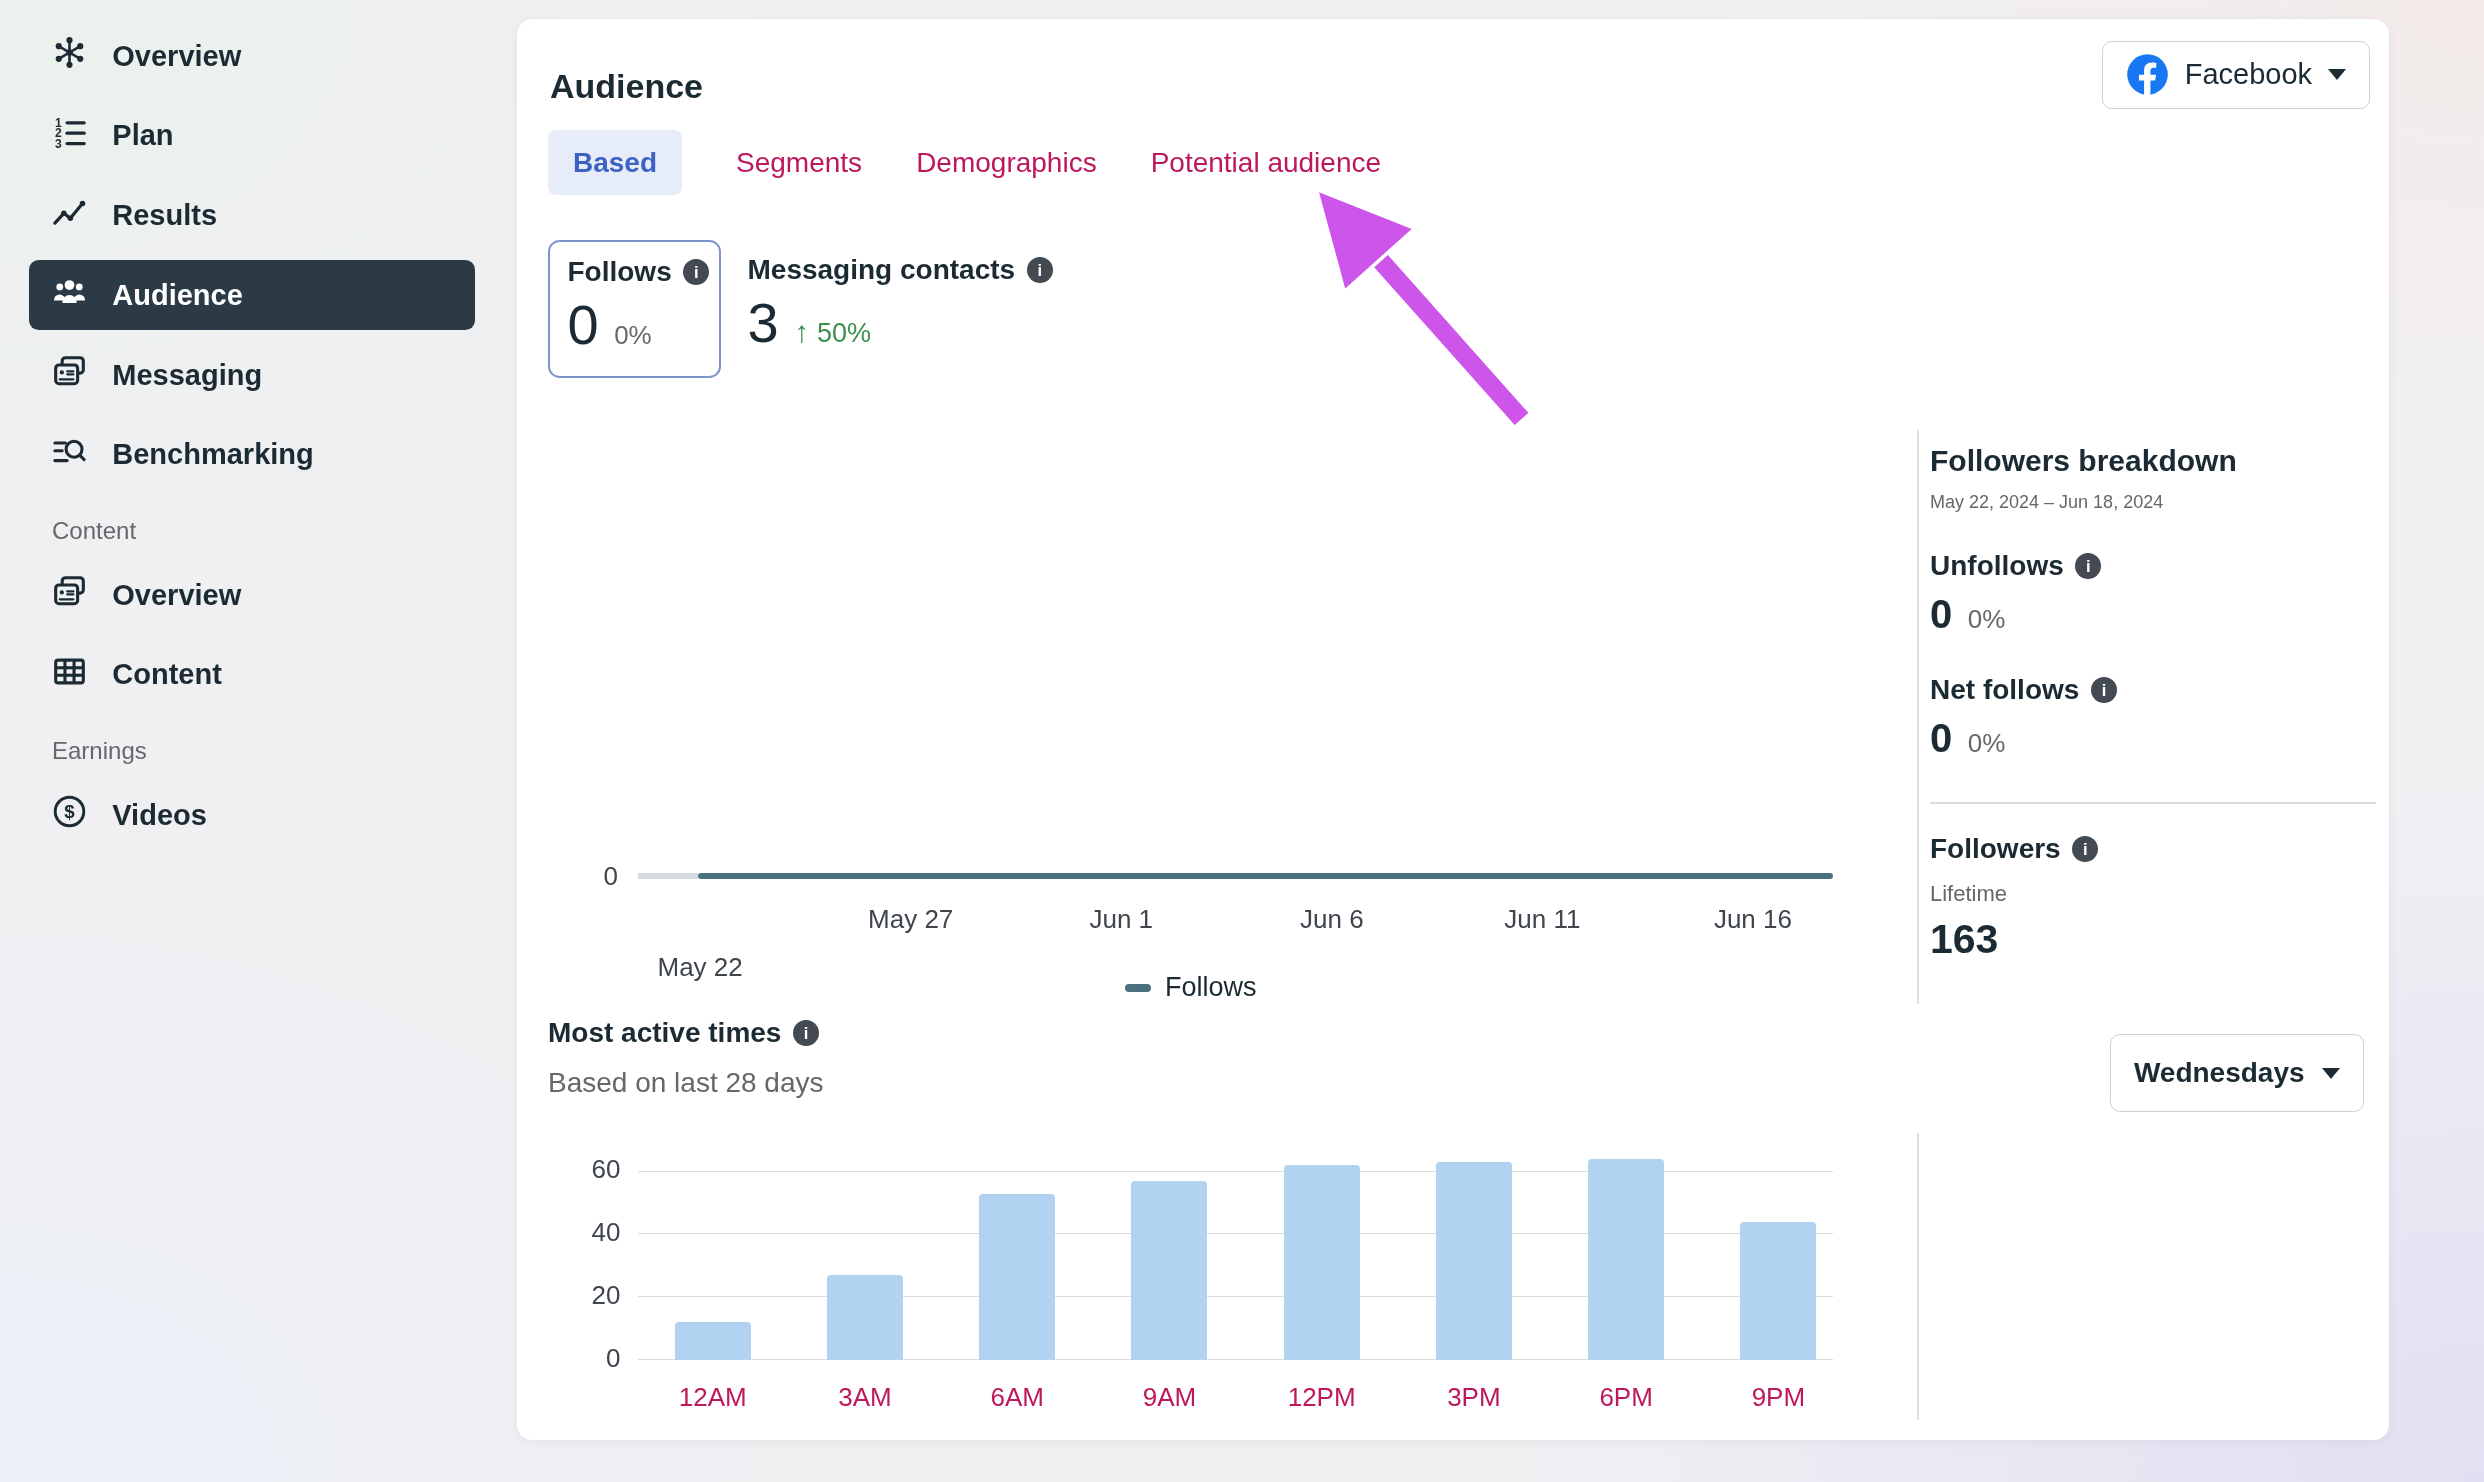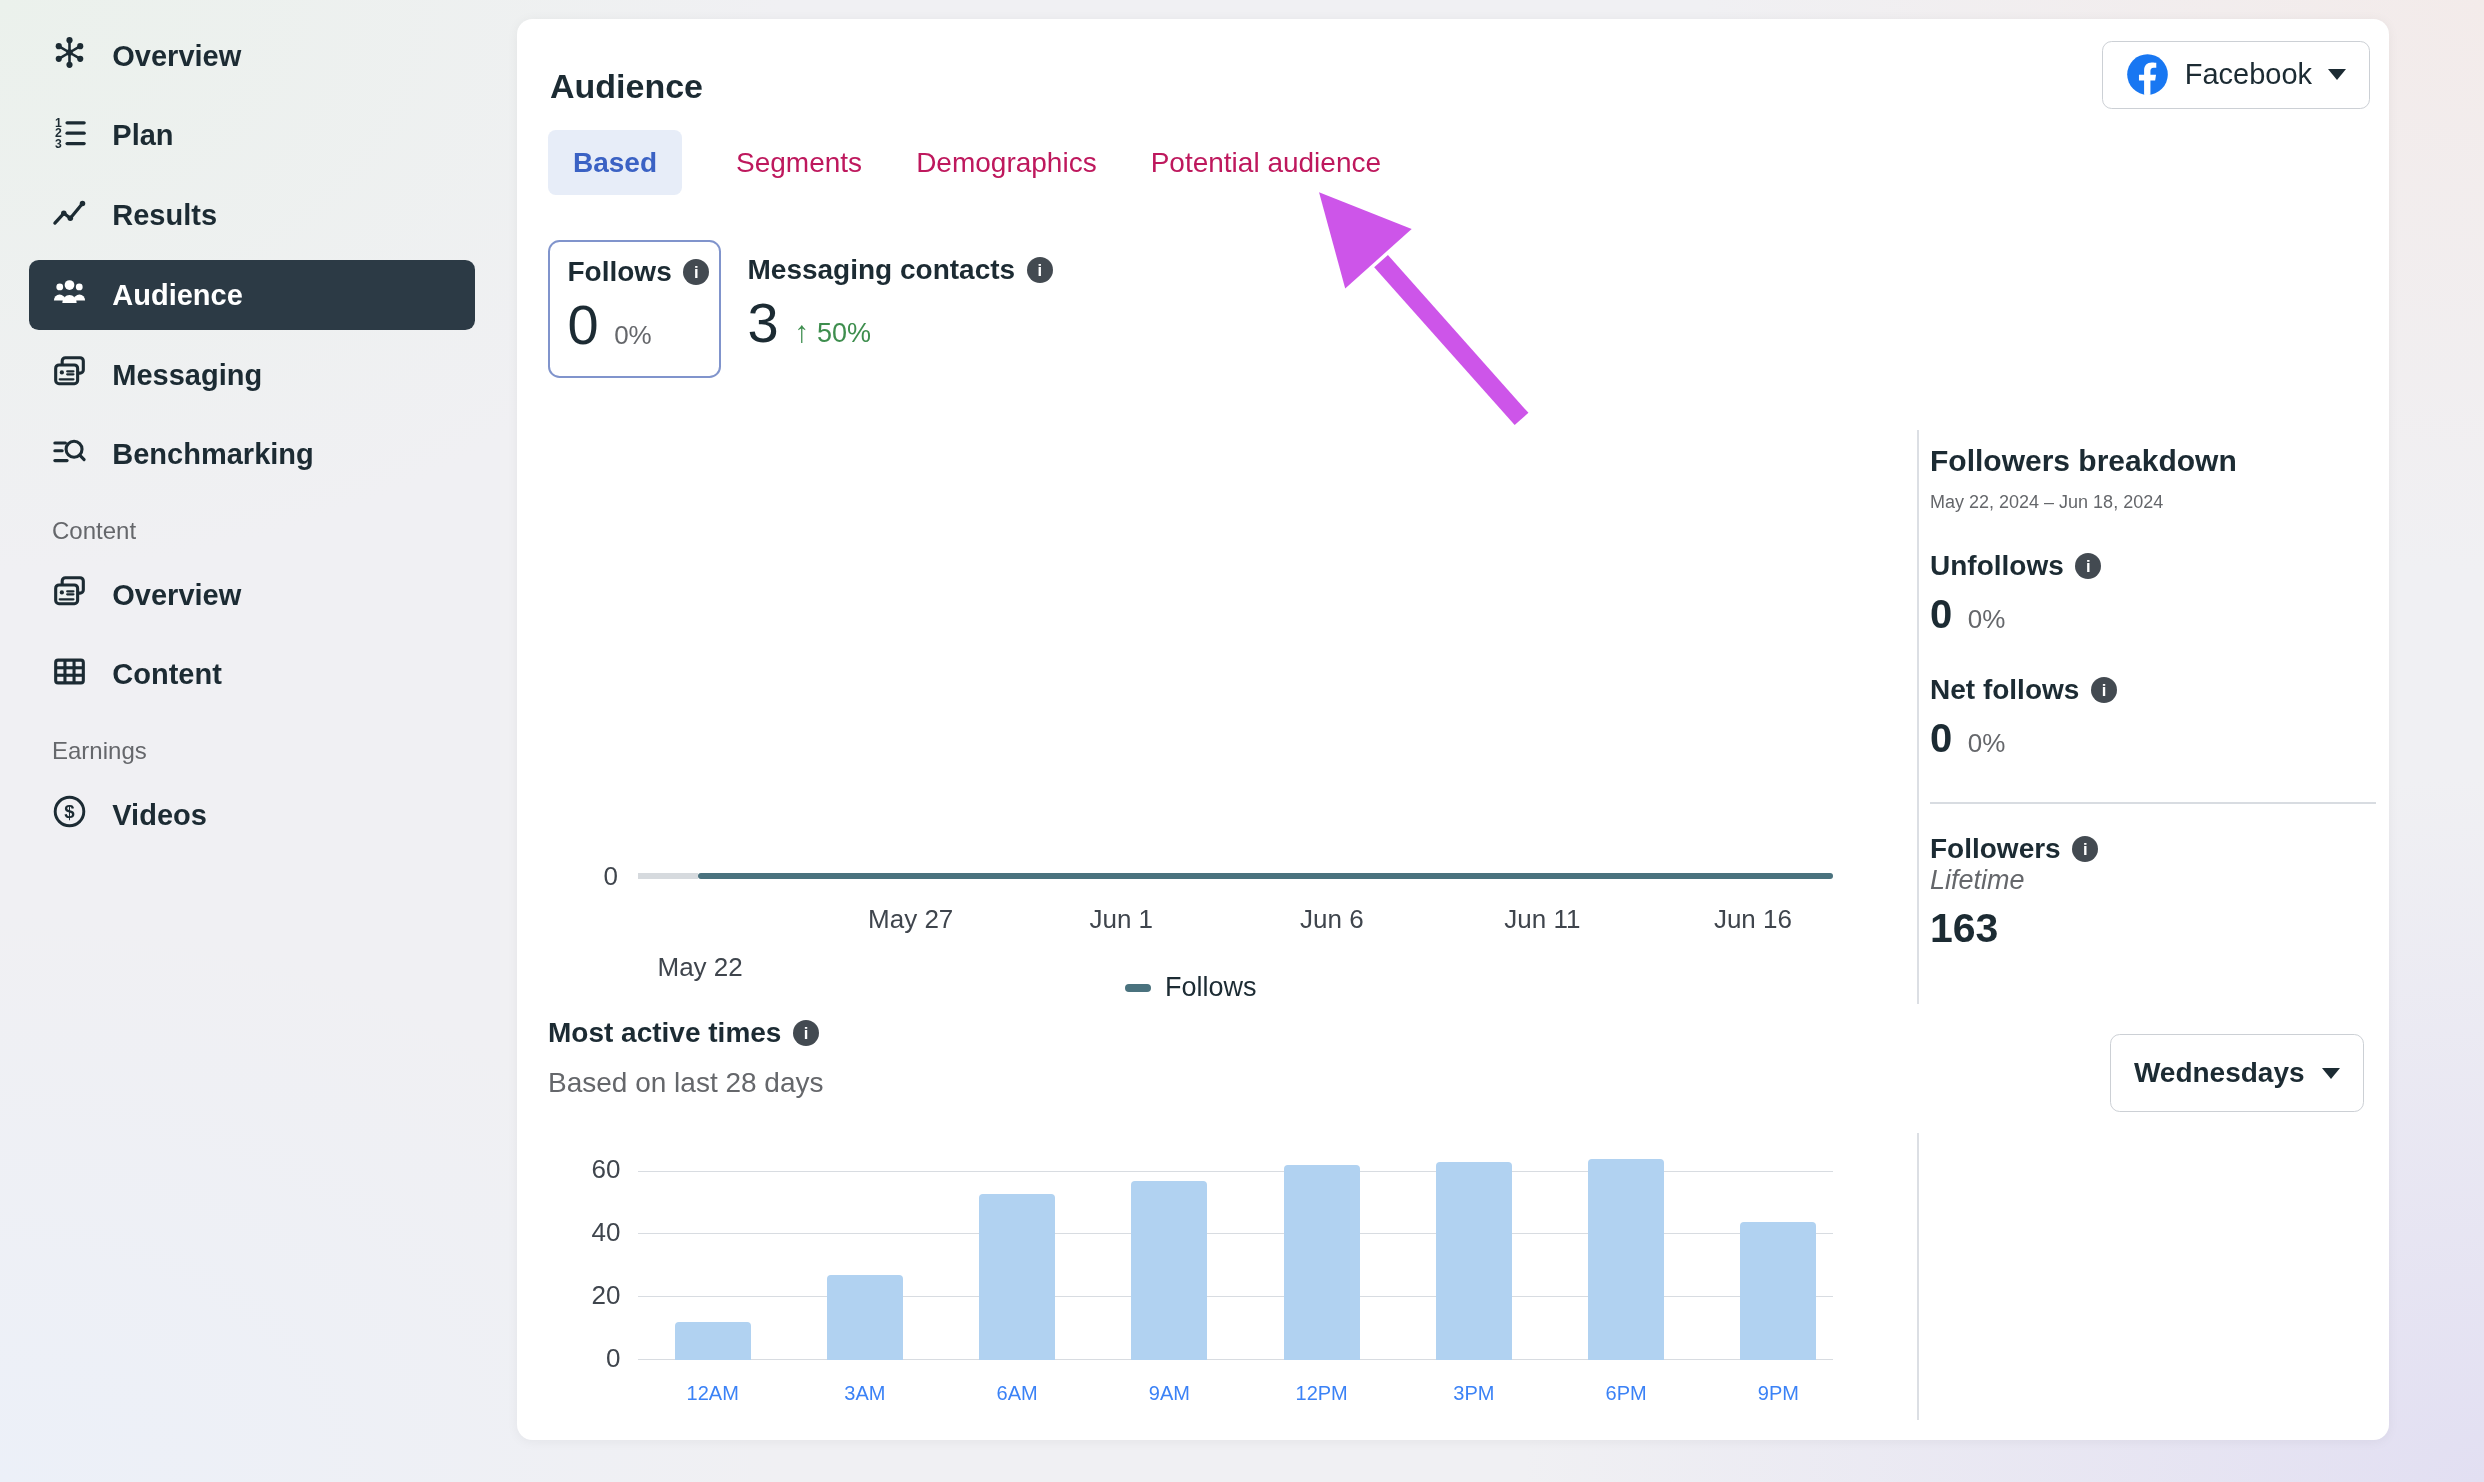--- a/index.html
+++ b/index.html
@@ -59,35 +59,35 @@
   .dv2{top:1114px;height:287px;}
   
   .breakdown{position:absolute;left:1413px;top:425px;width:448px;}
   .breakdown h2{margin:0;font-size:30px;font-weight:700;}
   .bdate{margin-top:14px;font-size:18px;color:#65676b;}
   .stat-label{margin-top:37px;font-size:28px;font-weight:700;display:flex;align-items:center;gap:11.6px;}
   .stat-value{margin-top:9.7px;display:flex;align-items:baseline;gap:15.5px;}
   .stat-value .num{font-size:40px;font-weight:700;}
   .stat-value .pct{font-size:26px;color:#65676b;}
   .bd-hr{margin-top:41px;height:1.9px;background:#d8dce1;width:446px;}
-  .lifetime{margin-top:0;font-size:27px;color:#65676b;font-style:italic;}
+  .lifetime{margin-top:16px;font-size:22px;color:#65676b;}
   .lifetime-num{margin-top:9.7px;font-size:41px;font-weight:700;}
   
   .ma-title{position:absolute;left:31px;top:998px;font-size:28px;font-weight:700;display:flex;align-items:center;gap:11.6px;}
   .ma-sub{position:absolute;left:31px;top:1048px;font-size:28px;color:#65676b;}
   .day-btn{position:absolute;left:1593px;top:1015px;width:254px;height:78px;border:1.9px solid #ccd0d5;
     border-radius:9.7px;background:#fff;font-size:28px;font-weight:600;color:#1c2b33;display:flex;
     align-items:center;justify-content:center;gap:17.5px;cursor:pointer;}
   
   .bchart{position:absolute;left:121px;top:1133px;width:1195px;height:208px;}
   .gridline{position:absolute;left:0;right:0;height:1.9px;background:#d8dce1;z-index:1;}
   .ylab{position:absolute;right:calc(100% + 17.5px);font-size:26px;color:#3f454d;z-index:1;}
   .bar{position:absolute;bottom:0;width:76px;transform:translateX(-50%);background:#b1d2f1;
     border-radius:3.9px 3.9px 0 0;z-index:2;}
-  .blab{position:absolute;top:calc(100% + 21.3px);transform:translateX(-50%);font-size:20px;color:#3b82f6;white-space:nowrap;}
+  .blab{position:absolute;top:calc(100% + 21.3px);transform:translateX(-50%);font-size:26px;color:#be185d;white-space:nowrap;}
   .insight{position:absolute;left:1413px;top:1190px;width:408px;margin:0;font-size:28px;line-height:1.62;color:#75787d;}
 </style>
 </head>
 <body>
 
 <div class="page">
 
   <nav class="sidebar">
     <div class="nav-item">
       <span><svg viewBox="0 0 24 24" fill="none" stroke="currentColor" stroke-width="1.6">

